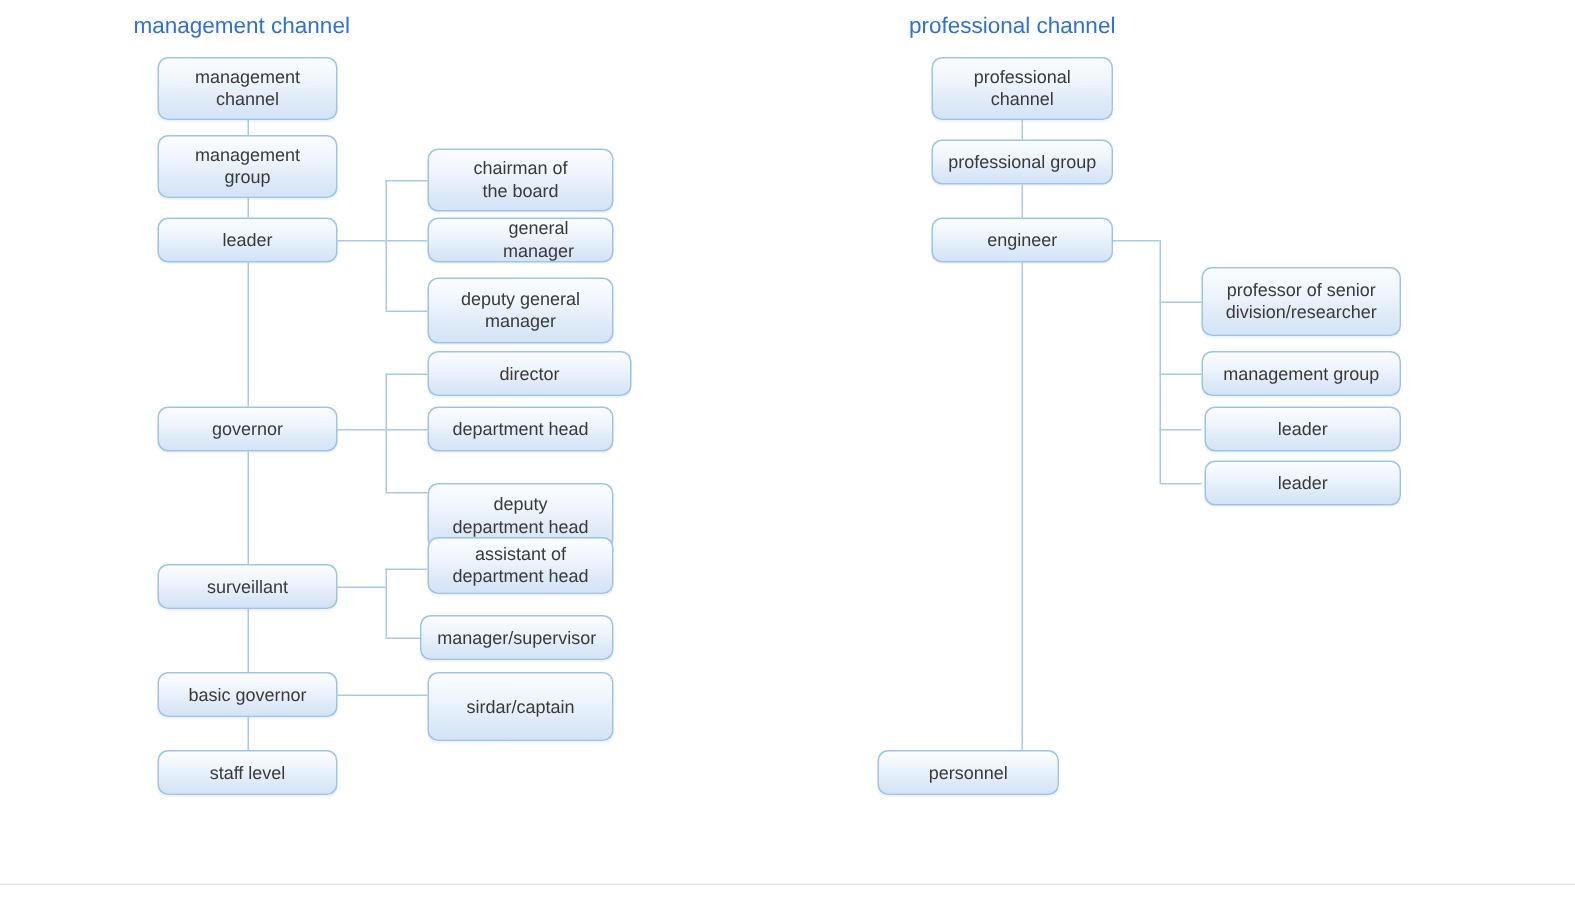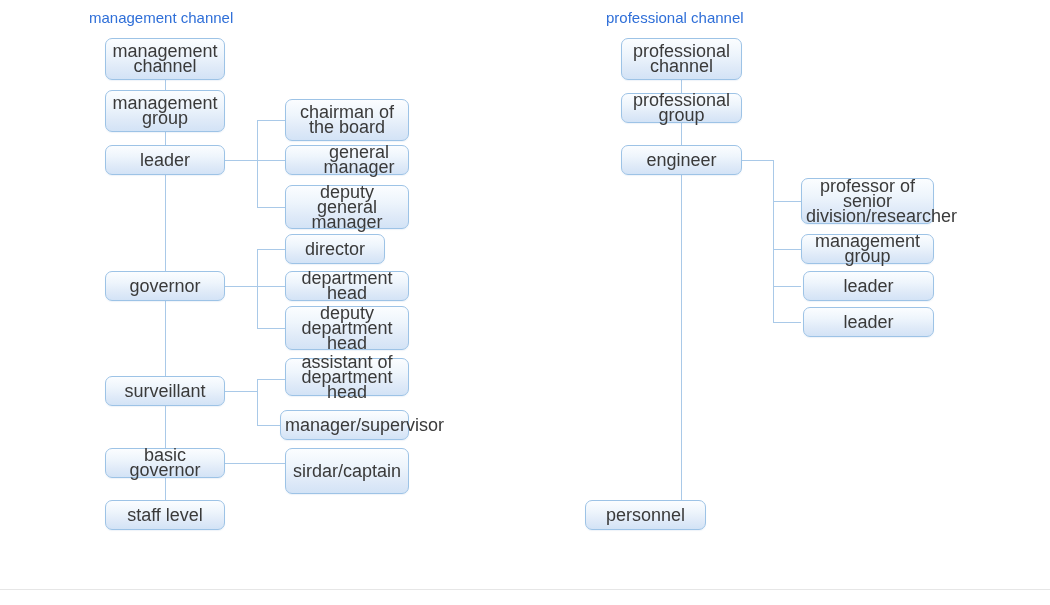--- a/index.html
+++ b/index.html
@@ -32,21 +32,21 @@
   }
 
   
   .node {
     position: absolute;
     box-sizing: border-box;
     border: 1px solid #9dc3e6;
     border-radius: 7px;
     background: linear-gradient(to bottom, #fbfdff 0%, #eef5fc 38%, #dfeaf8 72%, #d3e3f6 100%);
     color: #3a3a3a;
-    font-size: 18px;
+    font-size: 12px;
     line-height: 15px;
     text-align: center;
     display: flex;
     align-items: center;
     justify-content: center;
     padding: 0 4px;
     box-shadow: 0 1px 1px rgba(120,160,210,0.13);
   }
   .node .label {
     display: block;
@@ -140,27 +140,27 @@
         <span class="label">chairman of
 the board</span>
       </div>
       <div class="node" style="left: 285px; top: 145px; width: 124px; height: 30px; padding-left: 28px;">
         <span class="label">general manager</span>
       </div>
       <div class="node" style="left: 285px; top: 185px; width: 124px; height: 44px;">
         <span class="label">deputy general
 manager</span>
       </div>
-      <div class="node" style="left: 285px; top: 234px; width: 100px; height: 30px;">
+      <div class="node" style="left: 285px; top: 234px; width: 136px; height: 30px;">
         <span class="label">director</span>
       </div>
       <div class="node" style="left: 285px; top: 271px; width: 124px; height: 30px;">
         <span class="label">department head</span>
       </div>
-      <div class="node" style="left: 285px; top: 306px; width: 124px; height: 44px;">
+      <div class="node" style="left: 285px; top: 322px; width: 124px; height: 44px;">
         <span class="label">deputy
 department head</span>
       </div>
       <div class="node" style="left: 285px; top: 358px; width: 124px; height: 38px;">
         <span class="label">assistant of
 department head</span>
       </div>
       <div class="node" style="left: 280px; top: 410px; width: 129px; height: 30px;">
         <span class="label">manager/supervisor</span>
       </div>

